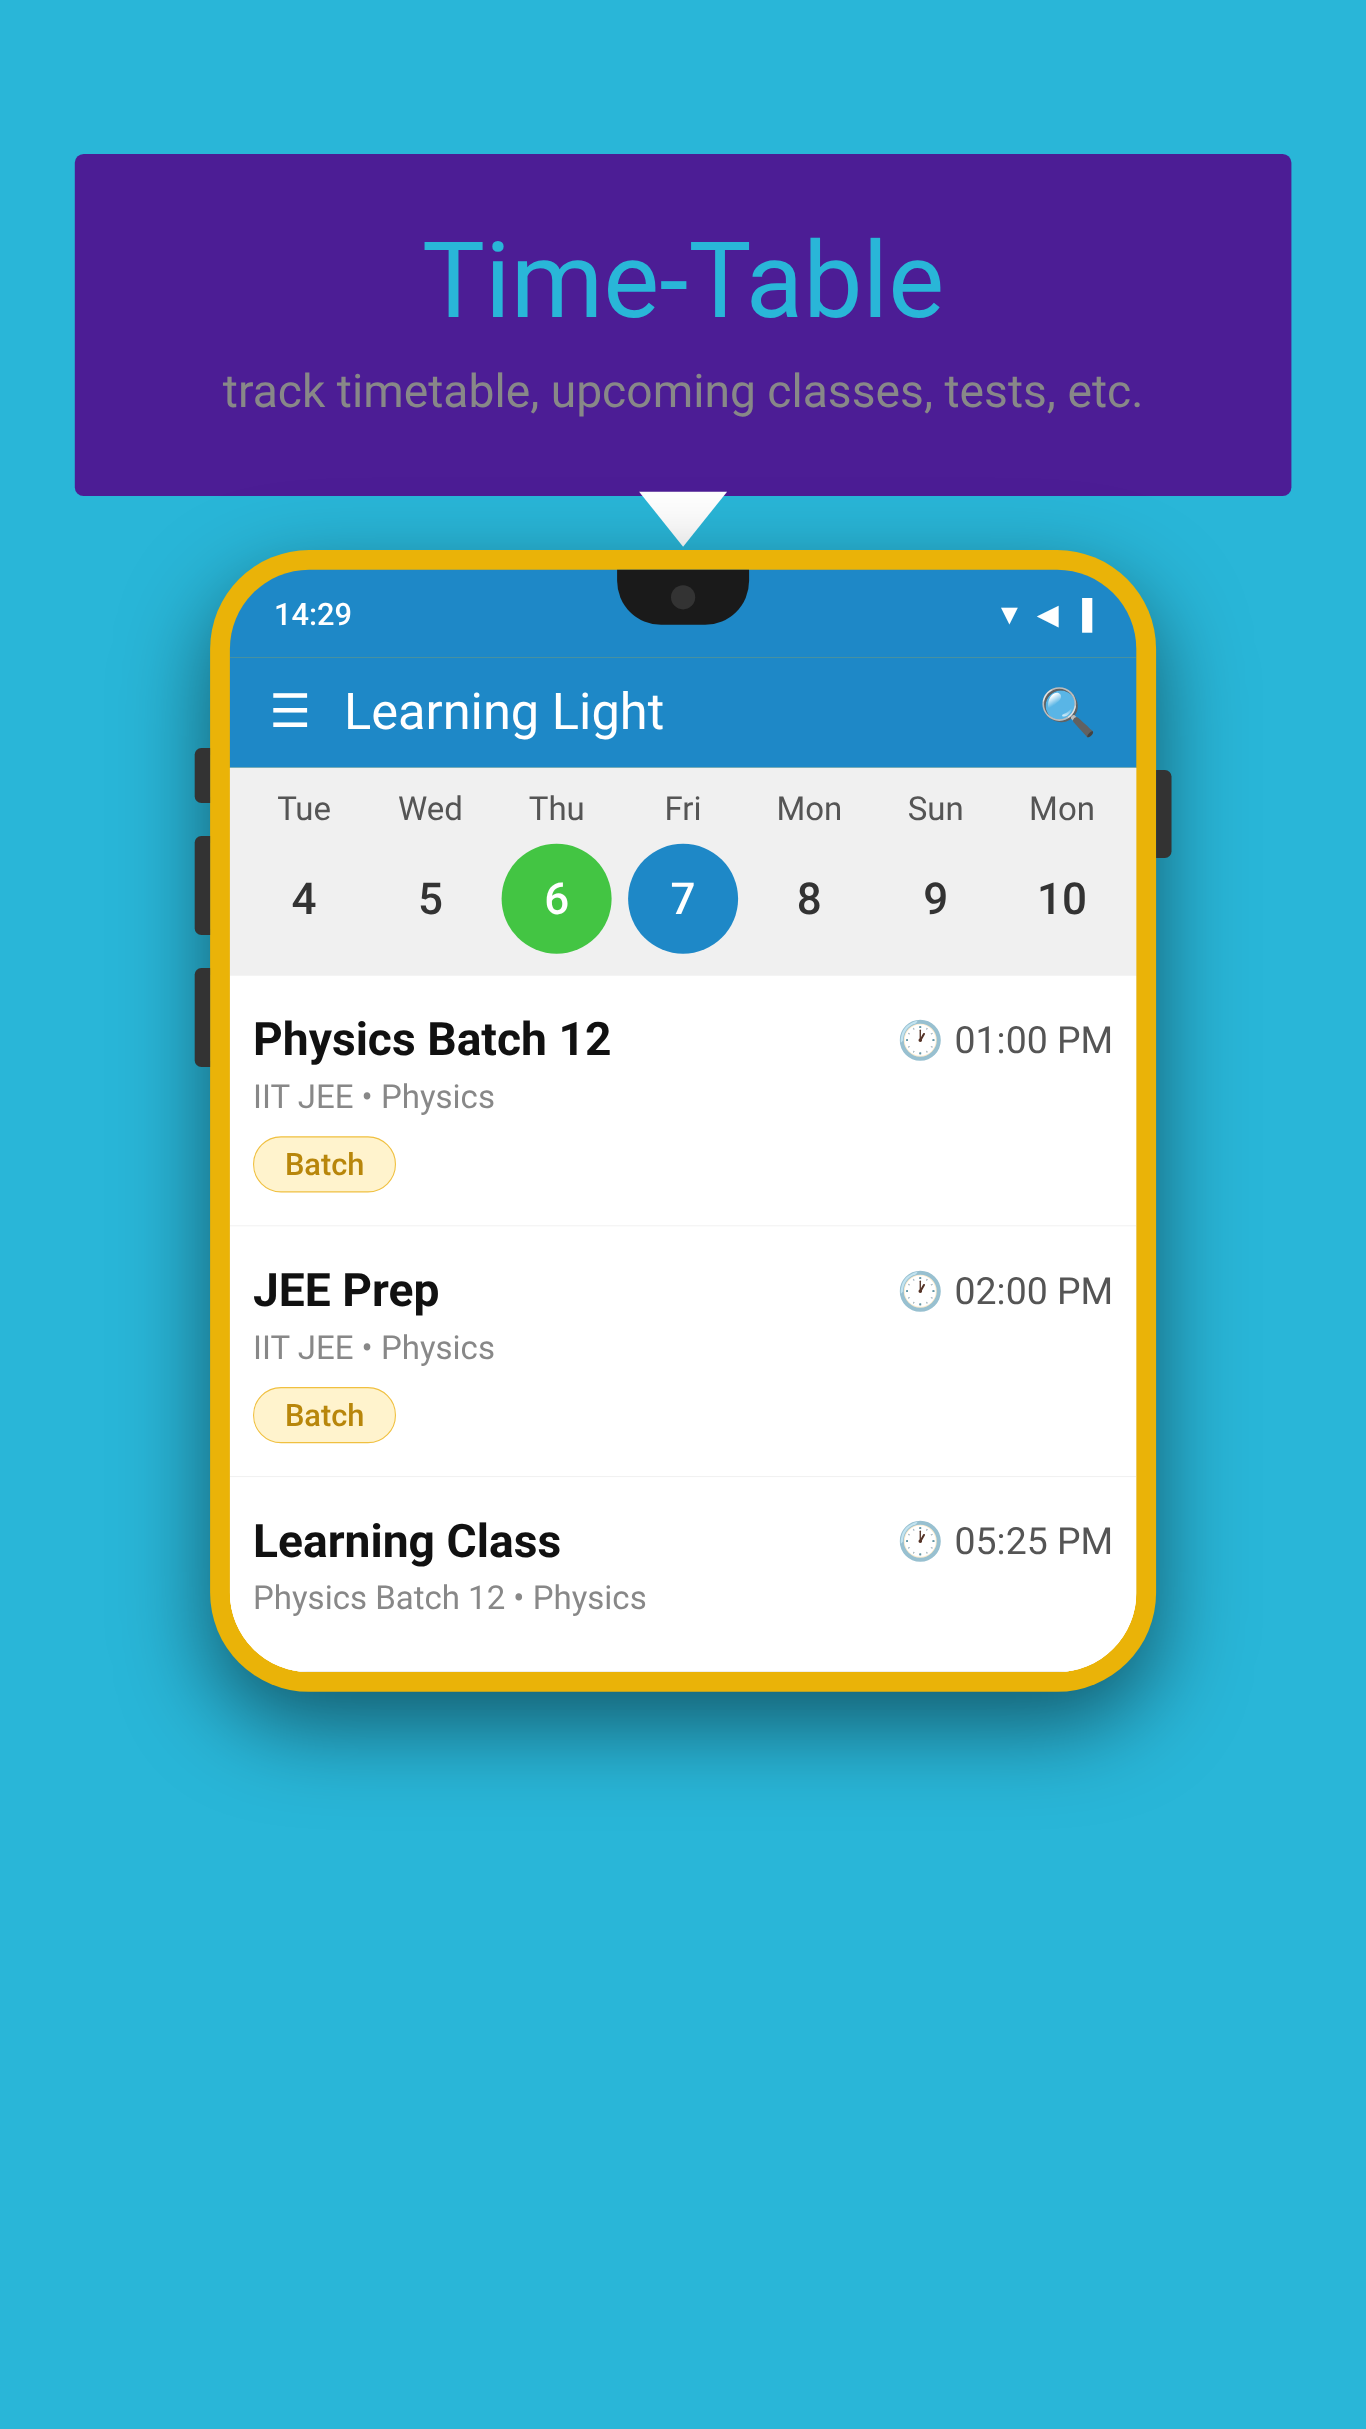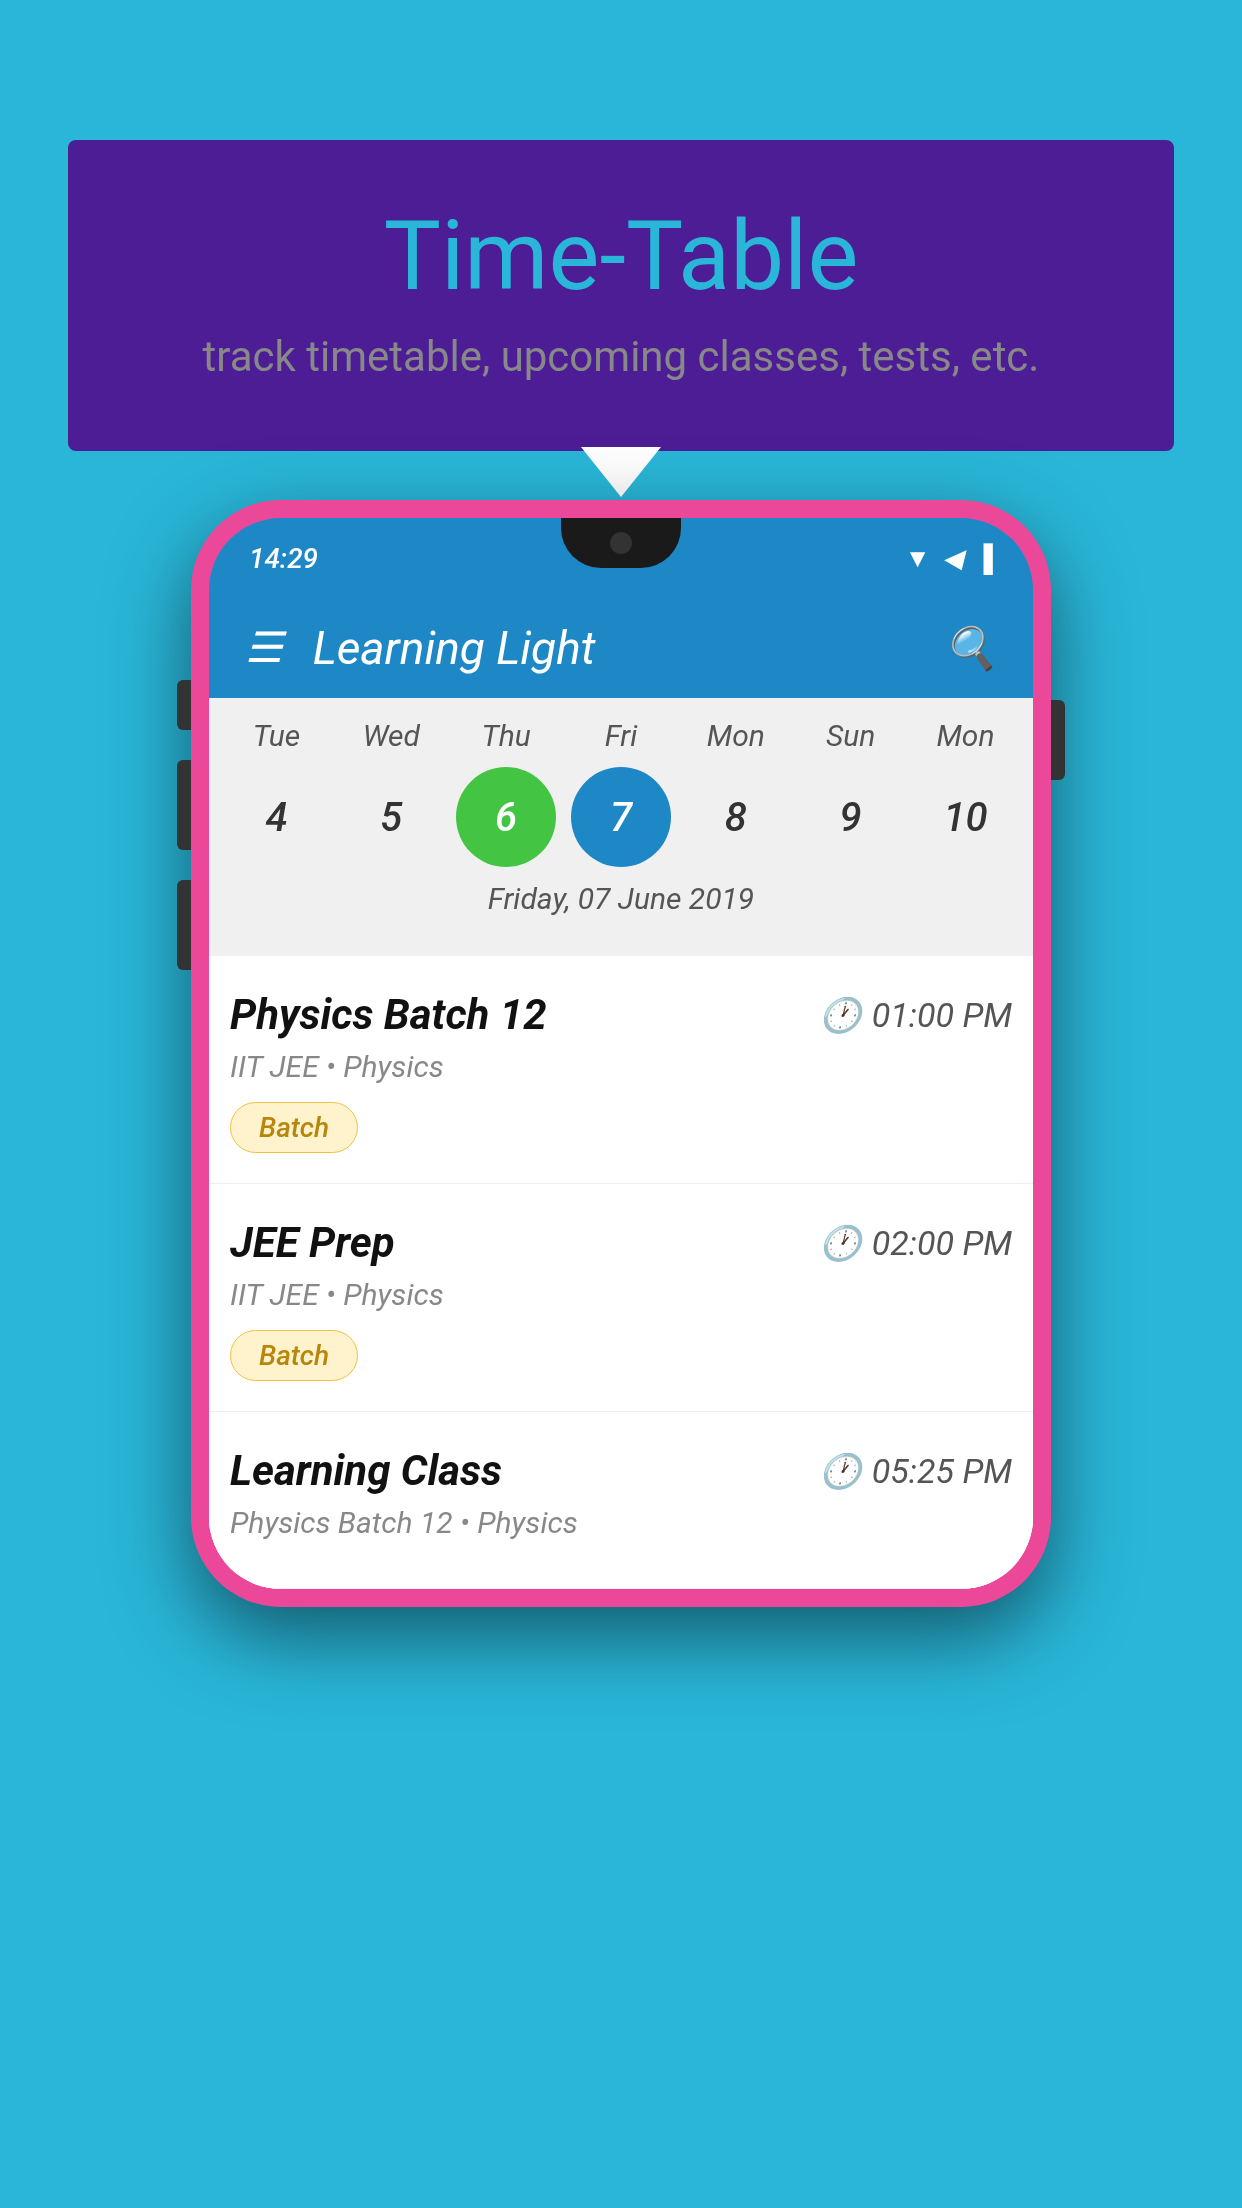--- a/index.html
+++ b/index.html
@@ -55,26 +55,25 @@
     
     .phone-wrapper {
       position: absolute;
       top: 500px;
       left: 50%;
       transform: translateX(-50%);
       width: 860px;
     }
 
     .phone-outer {
-      background: #ec4899;
+      background: #eab308;
       border-radius: 90px;
       padding: 18px;
       position: relative;
       box-shadow: 0 30px 80px rgba(0,0,0,0.5);
-      font-style: italic;
     }
 
     
     .phone-top-bar {
       background: #1e88c7;
       border-radius: 72px 72px 0 0;
       height: 80px;
       display: flex;
       align-items: center;
       justify-content: space-between;
@@ -360,21 +359,20 @@
         </div>
         <div class="day-numbers">
           <span class="day-num">4</span>
           <span class="day-num">5</span>
           <span class="day-num today">6</span>
           <span class="day-num selected">7</span>
           <span class="day-num">8</span>
           <span class="day-num">9</span>
           <span class="day-num">10</span>
         </div>
-        <div class="selected-date-label">Friday, 07 June 2019</div>
       </div>
 
       <div class="schedule-list">
 
         <div class="schedule-item">
           <div class="schedule-item-header">
             <span class="schedule-title">Physics Batch 12</span>
             <span class="schedule-time">
               <span class="clock-icon">🕐</span>
               <span>01:00 PM</span>

